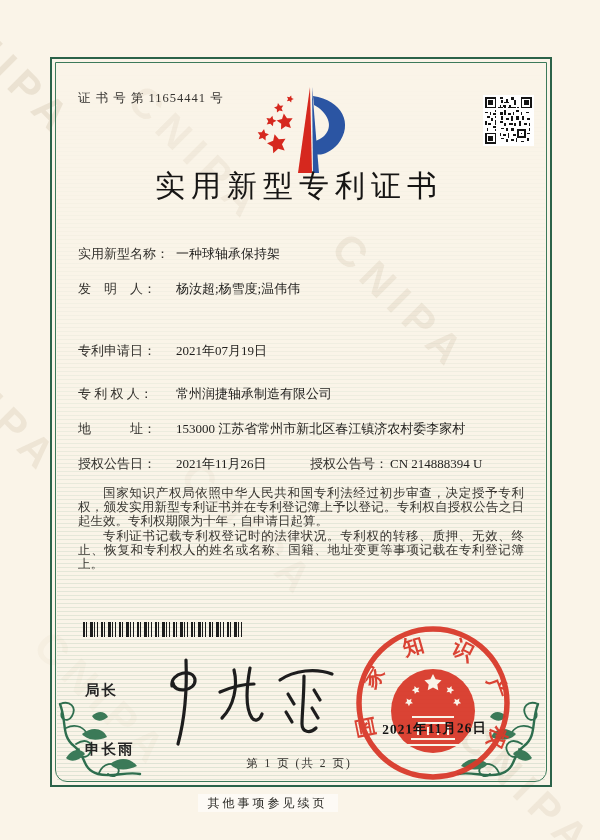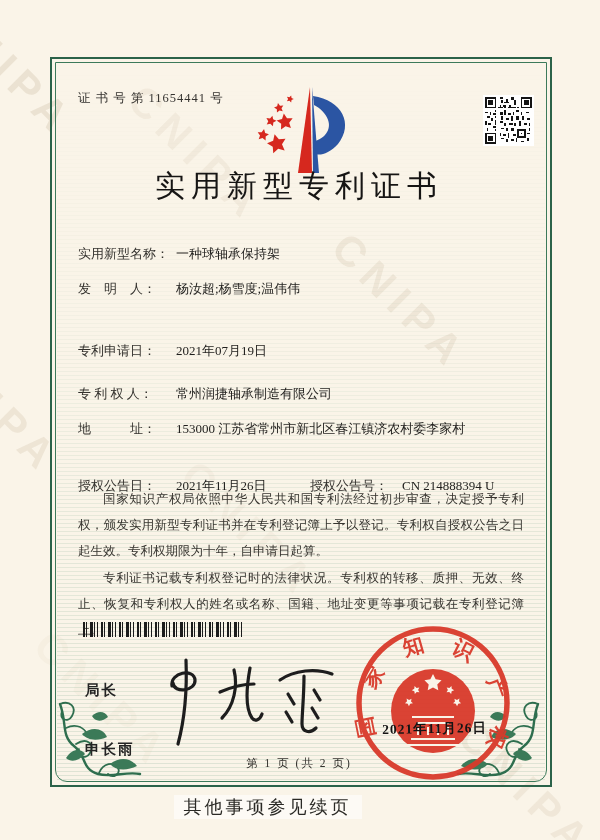--- a/index.html
+++ b/index.html
@@ -40,42 +40,42 @@
     font-size:30px;font-weight:normal;letter-spacing:6px;color:#161514;z-index:5;
   }
   
   .row{position:absolute;left:78px;width:446px;font-size:13px;color:#262523;z-index:5;white-space:nowrap;}
   .row .lab{display:inline-block;min-width:98px;font-weight:500;color:#33312d;}
   .row .val{color:#1f1e1c;}
   .row2col .pair2{position:absolute;left:232px;top:0;}
   
   .body-text{position:absolute;left:78px;top:486px;width:446px;z-index:5;}
   .body-text p{
-    margin:0 0 1px;font-size:12.5px;line-height:26px;text-align:justify;
+    margin:0 0 1px;font-size:12.5px;line-height:14px;text-align:justify;
     text-indent:2em;color:#36342f;
   }
   
   .barcode{
     position:absolute;left:83px;top:622px;width:161px;height:15px;z-index:5;
     background:repeating-linear-gradient(90deg,
       #1c1c1c 0 2px,transparent 2px 3px,#1c1c1c 3px 4px,transparent 4px 7px,
       #1c1c1c 7px 10px,transparent 10px 11px,#1c1c1c 11px 12px,transparent 12px 14px,
       #1c1c1c 14px 15px,transparent 15px 18px);
   }
   .signer{position:absolute;left:85px;z-index:6;font-family:"Liberation Sans","DejaVu Sans",sans-serif;
     font-size:14.5px;font-weight:700;color:#242424;letter-spacing:2px;}
   .signature{position:absolute;left:142px;top:656px;z-index:6;}
   .seal{position:absolute;left:352px;top:621px;z-index:7;opacity:0.95;}
   .seal-date{
     position:absolute;left:362px;top:720px;width:145px;text-align:center;z-index:8;
     font-size:13.5px;font-weight:700;color:#141414;letter-spacing:1px;transform:rotate(-1deg);
   }
   .page-info{position:absolute;left:50px;top:756px;width:498px;text-align:center;font-size:11.5px;color:#33312d;z-index:5;letter-spacing:2px;}
   .cont-note{
-    position:absolute;left:0;top:795px;width:535px;text-align:center;font-size:18px;color:#2a2925;z-index:5;letter-spacing:3px;
+    position:absolute;left:0;top:795px;width:535px;text-align:center;font-size:12px;color:#2a2925;z-index:5;letter-spacing:3px;
   }
   .cont-note span{background:rgba(255,255,255,0.55);padding:2px 10px;}
 </style>
 </head>
 <body>
 
 <div class="page">
 
   <div class="wm" style="left:-38px;top:-10px;">CNIPA</div>
   <div class="wm" style="left:152px;top:76px;opacity:.55;">CNIPA</div>
@@ -182,24 +182,24 @@
   </div>
   <div class="row" style="top:342px;">
     <span class="lab">专利申请日：</span><span class="val">2021年07月19日</span>
   </div>
   <div class="row" style="top:385px;">
     <span class="lab">专 利 权 人：</span><span class="val">常州润捷轴承制造有限公司</span>
   </div>
   <div class="row" style="top:420px;">
     <span class="lab">地　　　址：</span><span class="val">153000 江苏省常州市新北区春江镇济农村委李家村</span>
   </div>
-  <div class="row row2col" style="top:477px;">
+  <div class="row row2col" style="top:455px;">
     <span class="lab">授权公告日：</span><span class="val">2021年11月26日</span>
     <span class="pair2">
-      <span class="lab" style="min-width:0;margin-right:14px;font-family:Liberation Serif, serif;">授权公告号：</span><span class="val">CN 214888394 U</span>
+      <span class="lab" style="min-width:0;margin-right:2px;font-family:Liberation Serif, serif;">授权公告号：</span><span class="val">CN 214888394 U</span>
     </span>
   </div>
 
   <div class="body-text">
     <p>国家知识产权局依照中华人民共和国专利法经过初步审查，决定授予专利权，颁发实用新型专利证书并在专利登记簿上予以登记。专利权自授权公告之日起生效。专利权期限为十年，自申请日起算。</p>
     <p>专利证书记载专利权登记时的法律状况。专利权的转移、质押、无效、终止、恢复和专利权人的姓名或名称、国籍、地址变更等事项记载在专利登记簿上。</p>
   </div>
 
   <div class="barcode"></div>
 

